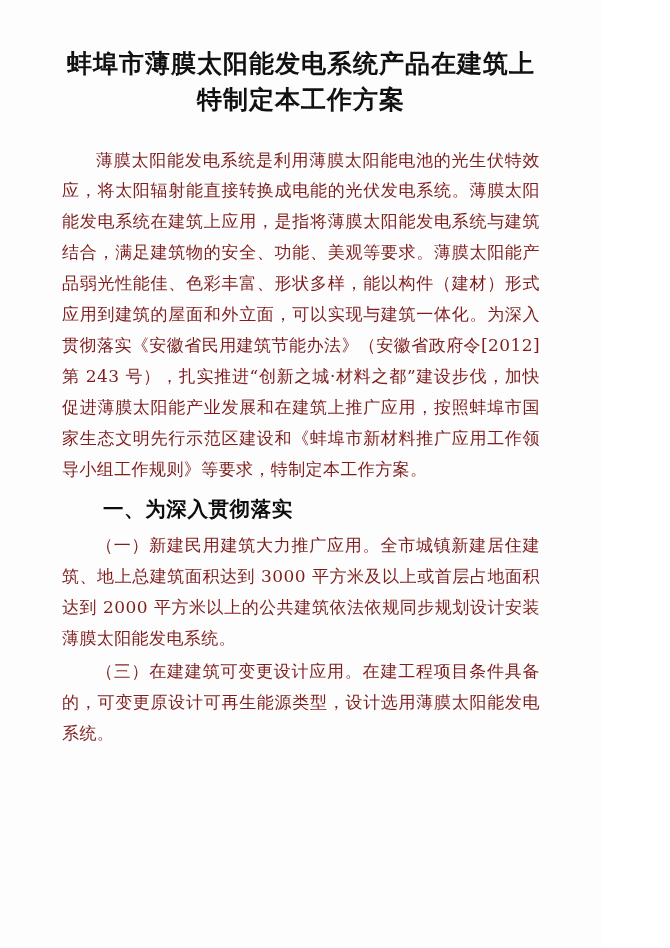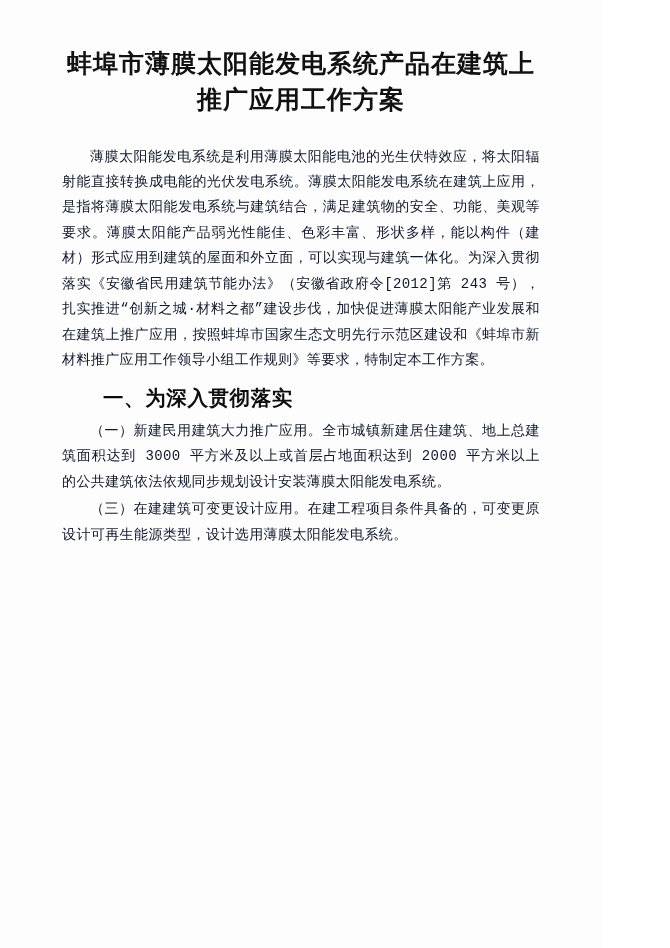--- a/index.html
+++ b/index.html
@@ -32,47 +32,46 @@
     color: #111;
   }
   .title-line {
     display: block;
   }
   .body-text {
     margin-top: 26px;
   }
   p.para {
     margin: 0 0 2px 0;
-    font-size: 14px;
+    font-size: 17px;
     line-height: 1.82;
     text-align: justify;
     text-justify: inter-ideograph;
     text-indent: 2em;
     letter-spacing: 0.4px;
-    color: #0f172a;
-    font-family: Liberation Mono, monospace;
+    color: #7f1d1d;
   }
   p.section-head {
     margin: 6px 0 2px 0;
     font-size: 20.5px;
     line-height: 1.82;
     text-indent: 2em;
     font-weight: bold;
     letter-spacing: 0.6px;
     color: #0d0d0d;
   }
 </style>
 </head>
 <body>
 
 <div class="page">
 
   <h1 class="doc-title">
     <span class="title-line">蚌埠市薄膜太阳能发电系统产品在建筑上</span>
-    <span class="title-line">推广应用工作方案</span>
+    <span class="title-line">特制定本工作方案</span>
   </h1>
 
   <div class="body-text">
     <p class="para">薄膜太阳能发电系统是利用薄膜太阳能电池的光生伏特效应，将太阳辐射能直接转换成电能的光伏发电系统。薄膜太阳能发电系统在建筑上应用，是指将薄膜太阳能发电系统与建筑结合，满足建筑物的安全、功能、美观等要求。薄膜太阳能产品弱光性能佳、色彩丰富、形状多样，能以构件（建材）形式应用到建筑的屋面和外立面，可以实现与建筑一体化。为深入贯彻落实《安徽省民用建筑节能办法》（安徽省政府令[2012]第 243 号），扎实推进“创新之城·材料之都”建设步伐，加快促进薄膜太阳能产业发展和在建筑上推广应用，按照蚌埠市国家生态文明先行示范区建设和《蚌埠市新材料推广应用工作领导小组工作规则》等要求，特制定本工作方案。</p>
     <p class="section-head">一、为深入贯彻落实</p>
     <p class="para">（一）新建民用建筑大力推广应用。全市城镇新建居住建筑、地上总建筑面积达到 3000 平方米及以上或首层占地面积达到 2000 平方米以上的公共建筑依法依规同步规划设计安装薄膜太阳能发电系统。</p>
     <p class="para">（三）在建建筑可变更设计应用。在建工程项目条件具备的，可变更原设计可再生能源类型，设计选用薄膜太阳能发电系统。</p>
   </div>
 
 </div>

